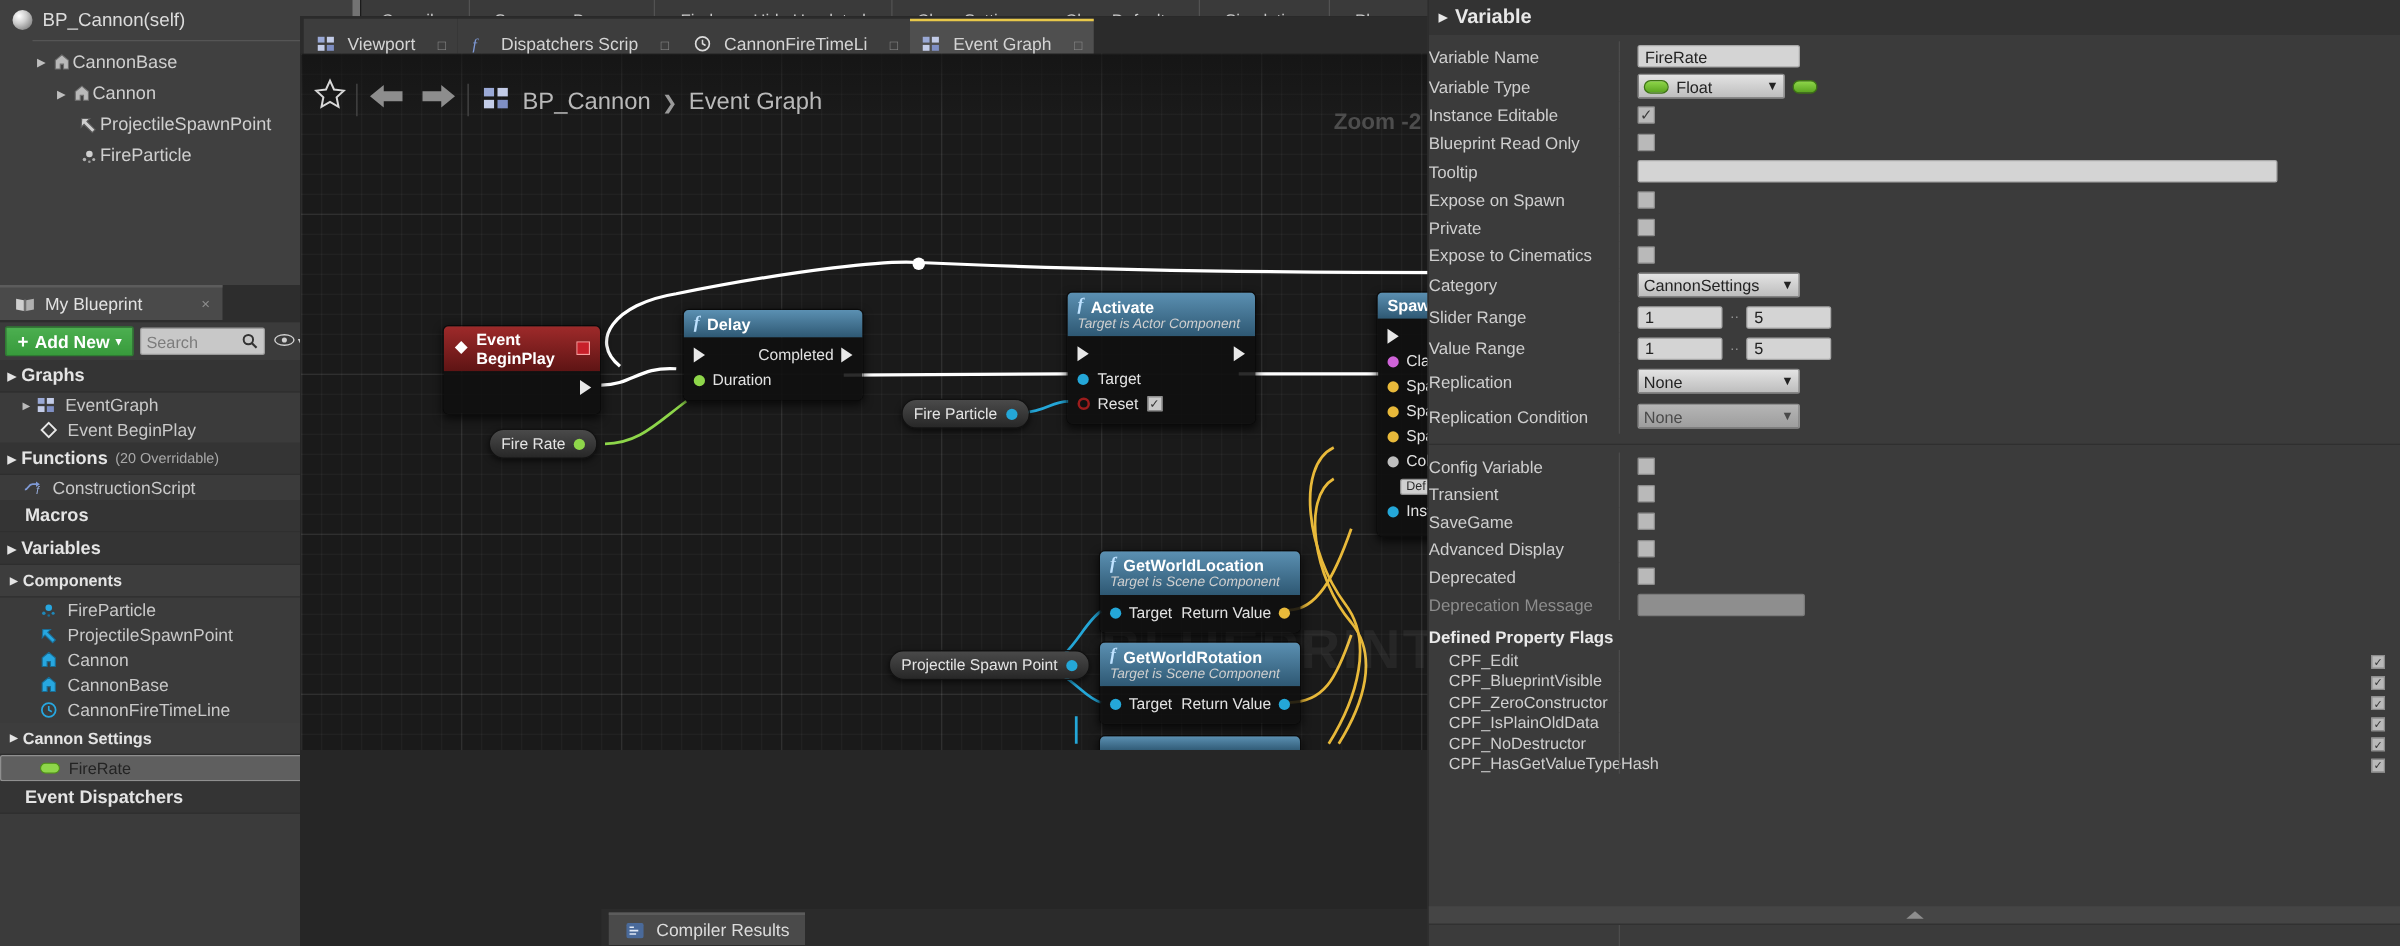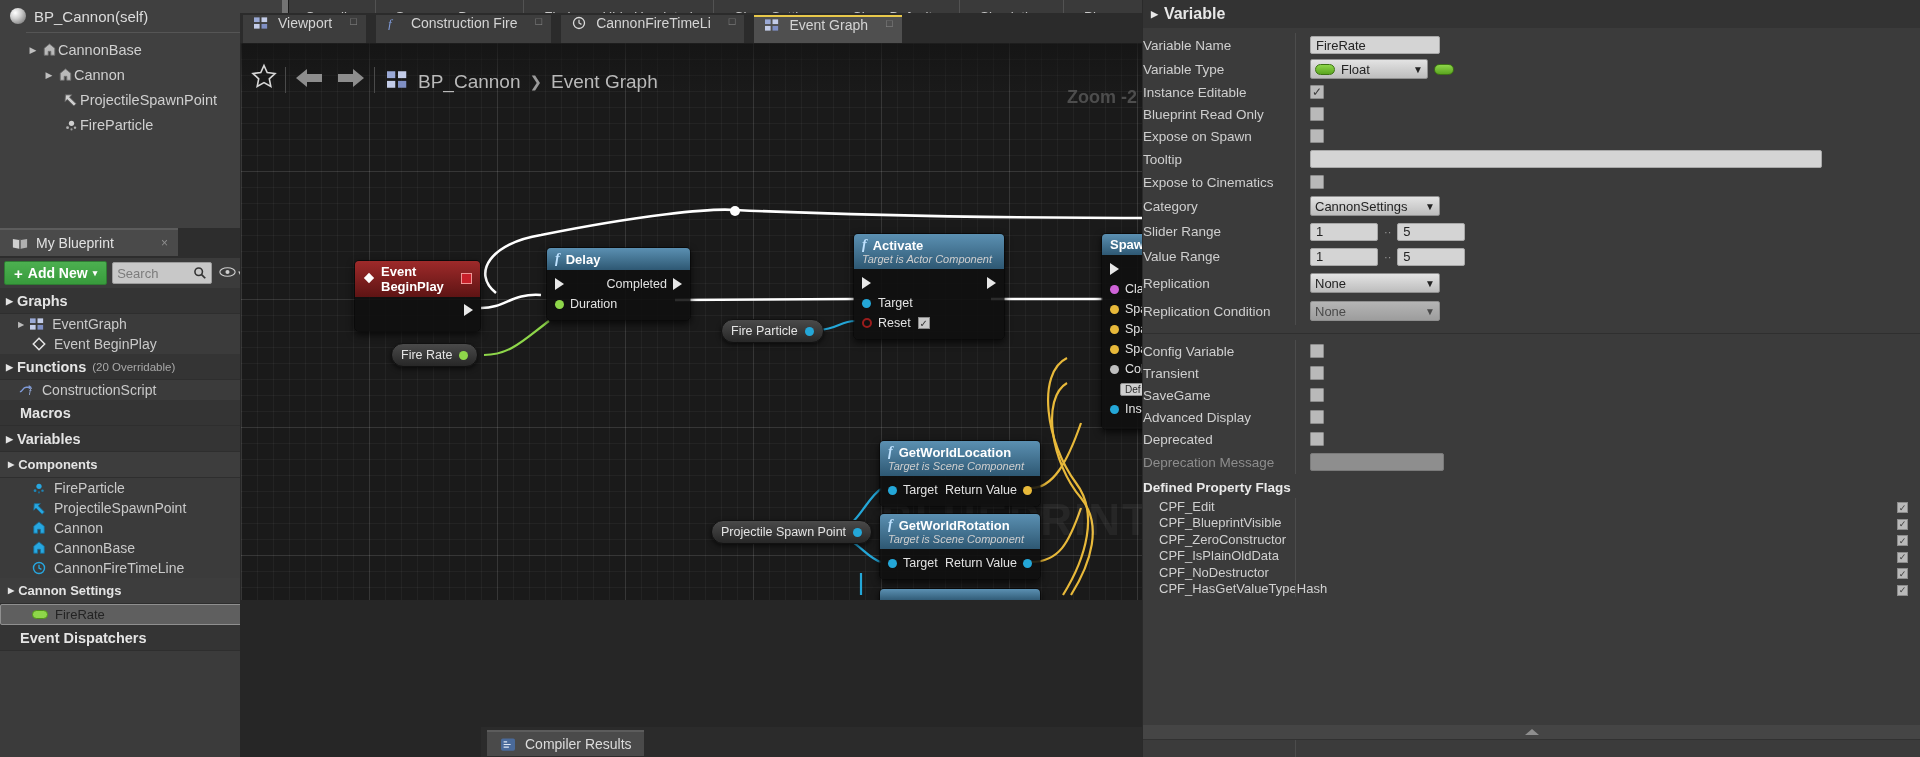--- a/index.html
+++ b/index.html
@@ -56,22 +56,22 @@
   .topbar{ position:absolute; left:289px; top:0; width:1375px; height:13px; background:#3a3a3a;
      overflow:hidden;}
   .topbar-inner{ display:flex; align-items:center; height:40px; margin-top:-16px; }
   .tb-item{ display:flex; flex-direction:column; align-items:center; justify-content:flex-end;
      height:40px; color:#c9c9c9; font-size:13.5px; padding:0 16px;}
   .tb-div{ width:1px; height:26px; background:#525252; margin:0 4px; align-self:flex-end;}
 
   
   .graph-wrap{ position:absolute; left:240px; top:13px; width:1160px; height:744px; background:#262626; }
   .gtabs{ height:30px; background:#2b2b2b; display:flex; align-items:flex-end; padding-left:3px;}
-  .gtab{ display:flex; align-items:flex-start; gap:8px; height:28px; padding:0 9px;
-     background:#3d3d3d; font-size:14px; color:#d4d4d4; margin-right:10px; }
+  .gtab{ display:flex; align-items:flex-end; gap:8px; height:28px; padding:0 9px;
+     background:#3d3d3d; font-size:14px; color:#d4d4d4; margin-right:0; }
   .gtab.active{ background:#4f4f4f; border-top:2px solid #e8c84a; }
   .gtab .tab-x{ font-size:11px; padding-left:10px;}
 
   .canvas{ position:absolute; left:1px; top:30px; width:920px; height:557px; background:#1a1a1a;
      background-image:
         linear-gradient(to right, rgba(255,255,255,0.040) 1px, transparent 1px),
         linear-gradient(to bottom, rgba(255,255,255,0.040) 1px, transparent 1px),
         linear-gradient(to right, rgba(255,255,255,0.085) 1px, transparent 1px),
         linear-gradient(to bottom, rgba(255,255,255,0.085) 1px, transparent 1px);
      background-size: 16px 16px, 16px 16px, 128px 128px, 128px 128px;
@@ -405,21 +405,21 @@
         </span>
         <span>Viewport</span>
         <span class="tab-x">□</span>
       </div>
       <div class="gtab">
         <span class="icn">
           <svg width="15" height="14" viewBox="0 0 16 14">
               <text x="2" y="12" font-size="14" fill="#7f9ad6" font-style="italic" font-family="serif">f</text>
             </svg>
         </span>
-        <span>Construction Fire</span>
+        <span>Dispatchers Scrip</span>
         <span class="tab-x">□</span>
       </div>
       <div class="gtab">
         <span class="icn">
           <svg width="14" height="14" viewBox="0 0 16 16">
               <circle cx="8" cy="8" r="6.3" fill="none" stroke="#dcdcdc" stroke-width="1.5"></circle>
               <path d="M8 4.3 L8 8 L10.8 9.6" stroke="#dcdcdc" stroke-width="1.4" fill="none"></path>
             </svg>
         </span>
         <span>CannonFireTimeLi</span>
@@ -724,36 +724,43 @@
       </div>
 
       <div class="prow2">
         <span class="plabel">Blueprint Read Only</span>
         <span class="divv"></span>
         <span class="pfield">
             <span class="cb"></span>
           </span>
       </div>
 
+      <div class="prow2" style="height:24px">
+        <span class="plabel">Tooltip</span>
+        <span class="divv"></span>
+        <span class="pfield">
+            <span class="txtin" style="width:512px"></span>
+          </span>
+      </div>
+
       <div class="prow2">
         <span class="plabel">Expose on Spawn</span>
         <span class="divv"></span>
         <span class="pfield">
             <span class="cb"></span>
           </span>
       </div>
 
-      <div class="prow2" style="height:24px">
-        <span class="plabel">Tooltip</span>
-        <span class="divv"></span>
-        <span class="pfield">
-            <span class="txtin" style="width:512px"></span>
-          </span>
-      </div>
-
+      <div class="prow2">
+        <span class="plabel">Private</span>
+        <span class="divv"></span>
+        <span class="pfield">
+            <span class="cb"></span>
+          </span>
+      </div>
 
       <div class="prow2">
         <span class="plabel">Expose to Cinematics</span>
         <span class="divv"></span>
         <span class="pfield">
             <span class="cb"></span>
           </span>
       </div>
 
       <div class="prow2" style="height:26px">

